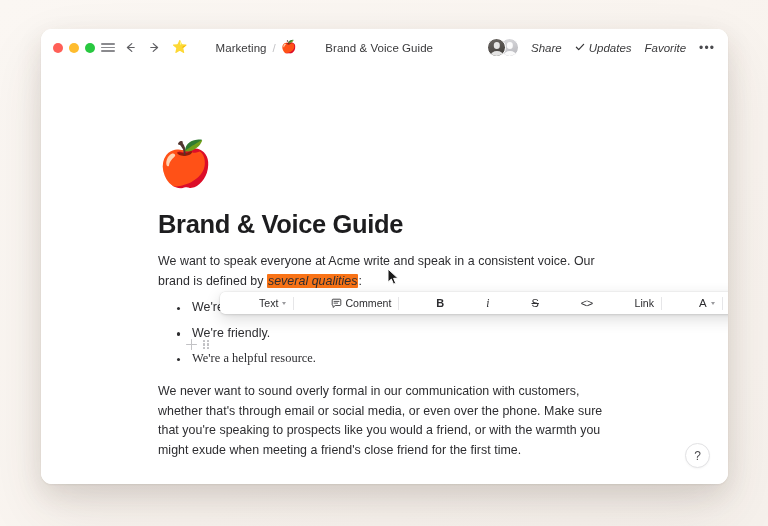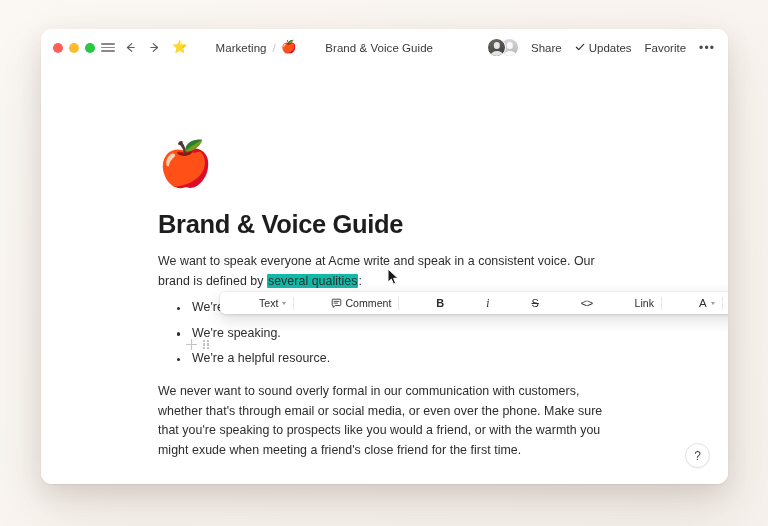--- a/index.html
+++ b/index.html
@@ -161,20 +161,21 @@
     background: rgba(255,255,255,.85);
   }
   .avatar.a2::after, .avatar.a2::before { background: rgba(255,255,255,.92); }
 
   .tb-action {
     display: flex;
     align-items: flex-start;
     gap: 4px;
     color: #3a3a3c;
     cursor: default;
+    font-style: italic;
   }
   .check-ico { color: #3a3a3c; display: block; }
   .dots-ico {
     letter-spacing: 1.1px;
     color: #4a4a4e;
     font-size: 12px;
     line-height: 1;
   }
 
   
@@ -208,41 +209,42 @@
   }
 
   .para {
     font-size: 12.4px;
     line-height: 19.6px;
     color: #2d2d30;
     letter-spacing: .04px;
   }
 
   .sel {
-    background: #14b8a6;
+    background: #f97316;
     color: #2d2d30;
     border-radius: 1px;
     padding: 0 1px;
+    font-style: italic;
   }
 
   .bullets {
     list-style: none;
     margin: 7px 0 13px 0;
     padding: 0;
   }
   .bullets li {
     position: relative;
     font-size: 12.4px;
     line-height: 19.6px;
     color: #2d2d30;
     padding-left: 34px;
     margin-bottom: 6px;
     letter-spacing: .04px;
   }
-  .bullets li:last-child { margin-bottom: 12px; }
+  .bullets li:last-child { margin-bottom: 12px; font-family: Liberation Serif, serif; }
   .bullets li::before {
     content: "";
     position: absolute;
     left: 19px;
     top: 8.4px;
     width: 3.4px;
     height: 3.4px;
     border-radius: 50%;
     background: #2d2d30;
   }
@@ -454,21 +456,21 @@
       <div class="doc">
 
         <div class="doc-icon">🍎</div>
 
         <h1 class="doc-title">Brand &amp; Voice Guide</h1>
 
         <p class="para"><span>We want to speak everyone at Acme write and speak in a consistent voice. Our brand is defined by </span><span class="sel">several qualities</span><span>:</span></p>
 
         <ul class="bullets">
           <li>We're approachable.</li>
-          <li>We're speaking.</li>
+          <li>We're friendly.</li>
           <li>We're a helpful resource.</li>
         </ul>
 
         <p class="para para-last">We never want to sound overly formal in our communication with customers, whether that's through email or social media, or even over the phone. Make sure that you're speaking to prospects like you would a friend, or with the warmth you might exude when meeting a friend's close friend for the first time.</p>
       </div>
 
       <div class="block-handles">
         <span class="handle-plus"></span>
         <span class="handle-grip">
           <i></i>

